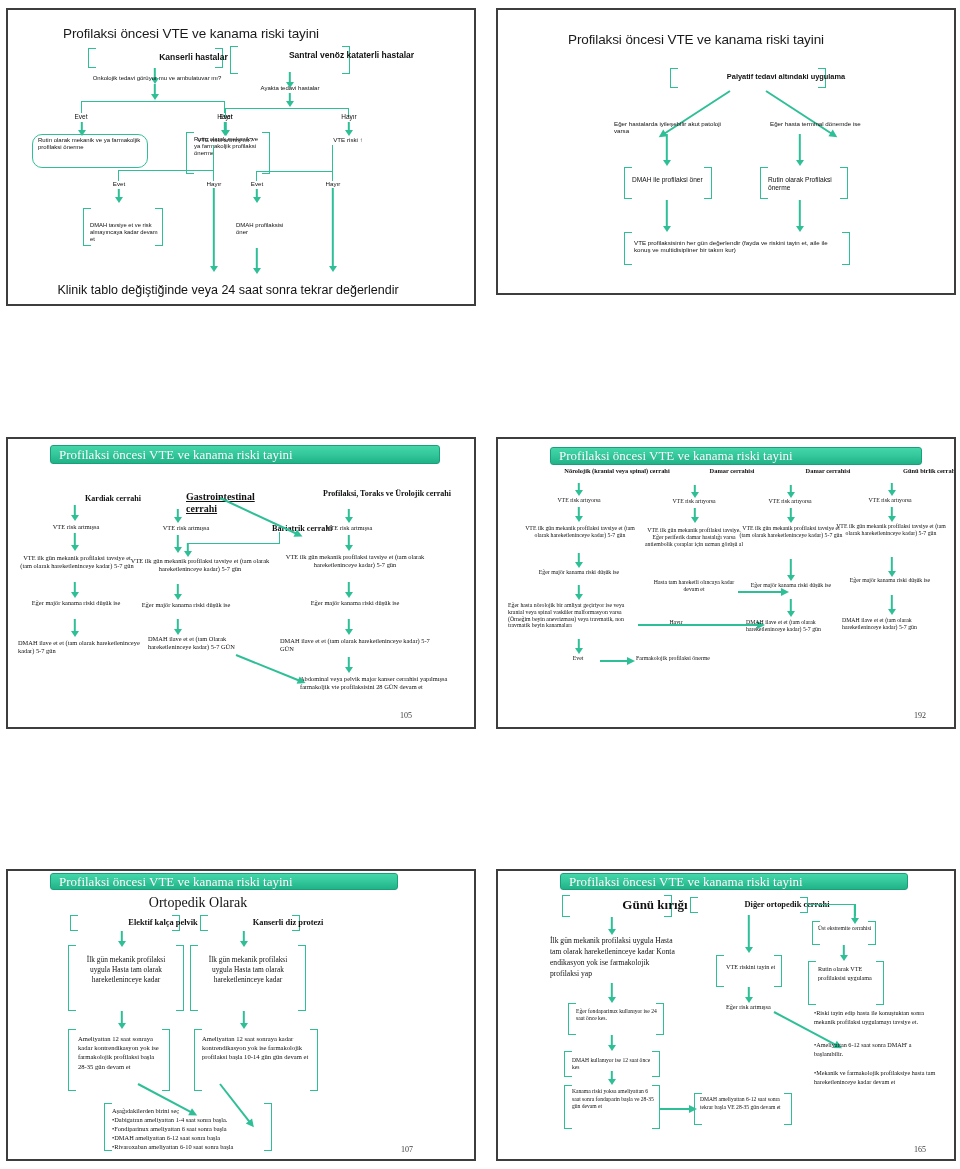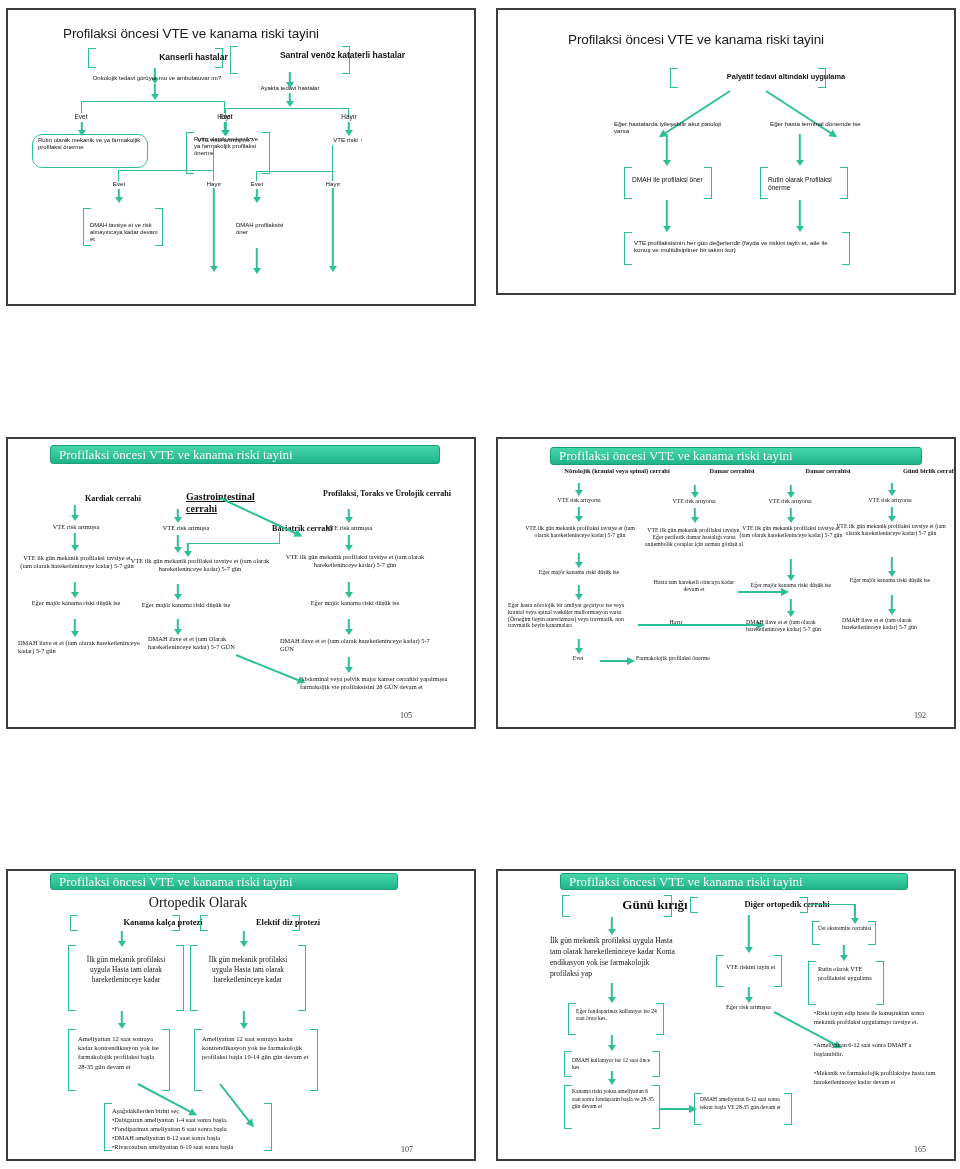--- a/index.html
+++ b/index.html
@@ -95,21 +95,21 @@
       </div>
       <div class="arr" style="left:210px;top:112px;width:14px;height:14px;">
         <div class="stem" style="height:8px;"></div>
           <div class="head" style="top:8px;"></div>
       </div>
       <div class="rrect" style="left:24px;top:124px;width:116px;height:34px;"></div>
       <div class="tx sans l" style="left:30px;top:127px;width:106px;font-size:6px;">Rutin olarak mekanik ve ya farmakoljik profilaksi önerme</div>
       <div class="tx sans c" style="left:185px;top:126px;width:64px;font-size:6.2px;">VTE riski artmış mı?</div>
 
       <div class="brk" style="left:222px;top:36px;width:120px;height:28px;"></div>
-      <div class="tx sans b c" style="left:232px;top:40px;width:129px;font-size:8.5px;">Santral venöz kataterli hastalar</div>
+      <div class="tx sans b c" style="left:241px;top:40px;width:129px;font-size:8.5px;">Santral venöz kataterli hastalar</div>
       <div class="arr" style="left:275px;top:62px;width:14px;height:16px;">
         <div class="stem" style="height:10px;"></div>
           <div class="head" style="top:10px;"></div>
       </div>
       <div class="tx sans c" style="left:222px;top:75px;width:120px;font-size:6px;">Ayakta tedavi hastalar</div>
       <div class="arr" style="left:275px;top:83px;width:14px;height:14px;">
         <div class="stem" style="height:8px;"></div>
           <div class="head" style="top:8px;"></div>
       </div>
       <div class="hline" style="left:217px;top:98px;width:124px;"></div>
@@ -159,20 +159,21 @@
       <div class="tx sans l" style="left:228px;top:212px;width:56px;font-size:6px;">DMAH profilaksisi öner</div>
       <div class="arr" style="left:242px;top:238px;width:14px;height:26px;">
         <div class="stem" style="height:20px;"></div>
           <div class="head" style="top:20px;"></div>
       </div>
       <div class="arr" style="left:318px;top:178px;width:14px;height:84px;">
         <div class="stem" style="height:78px;"></div>
           <div class="head" style="top:78px;"></div>
       </div>
 
+      <div class="tx sans c" style="left:20px;top:273px;width:400px;font-size:12.5px;color:#111;">Klinik tablo değiştiğinde veya 24 saat sonra tekrar değerlendir</div>
     </div>
   </div>
 
   <div class="slide" style="left:496px;top:8px;width:460px;height:287px;">
     <div class="slide-inner">
       <div class="title-plain" style="left:70px;top:22px;">Profilaksi öncesi VTE ve kanama riski tayini</div>
 
       <div class="brk" style="left:172px;top:58px;width:156px;height:20px;"></div>
       <div class="tx sans b c" style="left:174px;top:63px;width:152px;font-size:7.4px;">Palyatif tedavi altındaki uygulama</div>
 
@@ -411,36 +412,36 @@
       <div class="pagenum" style="left:416px;top:272px;">192</div>
     </div>
   </div>
 
   <div class="slide" style="left:6px;top:869px;width:470px;height:292px;">
     <div class="slide-inner">
       <div class="title-banner" style="left:42px;top:2px;width:348px;height:17px;">Profilaksi öncesi VTE ve kanama riski tayini</div>
       <div class="tx c" style="left:80px;top:24px;width:220px;font-size:14px;">Ortopedik Olarak</div>
 
       <div class="brk" style="left:62px;top:44px;width:110px;height:16px;"></div>
-      <div class="tx b c" style="left:64px;top:47px;width:106px;font-size:8.4px;">Kanama kalça protezi</div>
+      <div class="tx b c" style="left:64px;top:47px;width:106px;font-size:8.4px;">Elektif kalça pelvik</div>
       <div class="arr" style="left:108px;top:60px;width:12px;height:16px;">
         <div class="stem" style="height:10px;"></div>
           <div class="head" style="top:10px;"></div>
       </div>
       <div class="brk" style="left:60px;top:74px;width:116px;height:66px;"></div>
       <div class="tx c" style="left:68px;top:84px;width:100px;font-size:7.4px;line-height:1.35;">İlk gün mekanik profilaksi uygula Hasta tam olarak hareketleninceye kadar</div>
       <div class="arr" style="left:108px;top:140px;width:12px;height:18px;">
         <div class="stem" style="height:12px;"></div>
           <div class="head" style="top:12px;"></div>
       </div>
       <div class="brk" style="left:60px;top:158px;width:102px;height:62px;"></div>
       <div class="tx l" style="left:70px;top:163px;width:86px;font-size:6.6px;line-height:1.4;">Ameliyattan 12 saat sonraya kadar kontrendikasyon yok ise farmakolojik profilaksi başla 28-35 gün devam et</div>
 
       <div class="brk" style="left:192px;top:44px;width:100px;height:16px;"></div>
-      <div class="tx b c" style="left:194px;top:47px;width:96px;font-size:8.4px;">Elektif diz protezi</div>
+      <div class="tx b c" style="left:194px;top:47px;width:96px;font-size:8.4px;">Kanserli diz protezi</div>
       <div class="arr" style="left:230px;top:60px;width:12px;height:16px;">
         <div class="stem" style="height:10px;"></div>
           <div class="head" style="top:10px;"></div>
       </div>
       <div class="brk" style="left:182px;top:74px;width:116px;height:66px;"></div>
       <div class="tx c" style="left:190px;top:84px;width:100px;font-size:7.4px;line-height:1.35;">İlk gün mekanik profilaksi uygula Hasta tam olarak hareketleninceye kadar</div>
       <div class="arr" style="left:230px;top:140px;width:12px;height:18px;">
         <div class="stem" style="height:12px;"></div>
           <div class="head" style="top:12px;"></div>
       </div>

